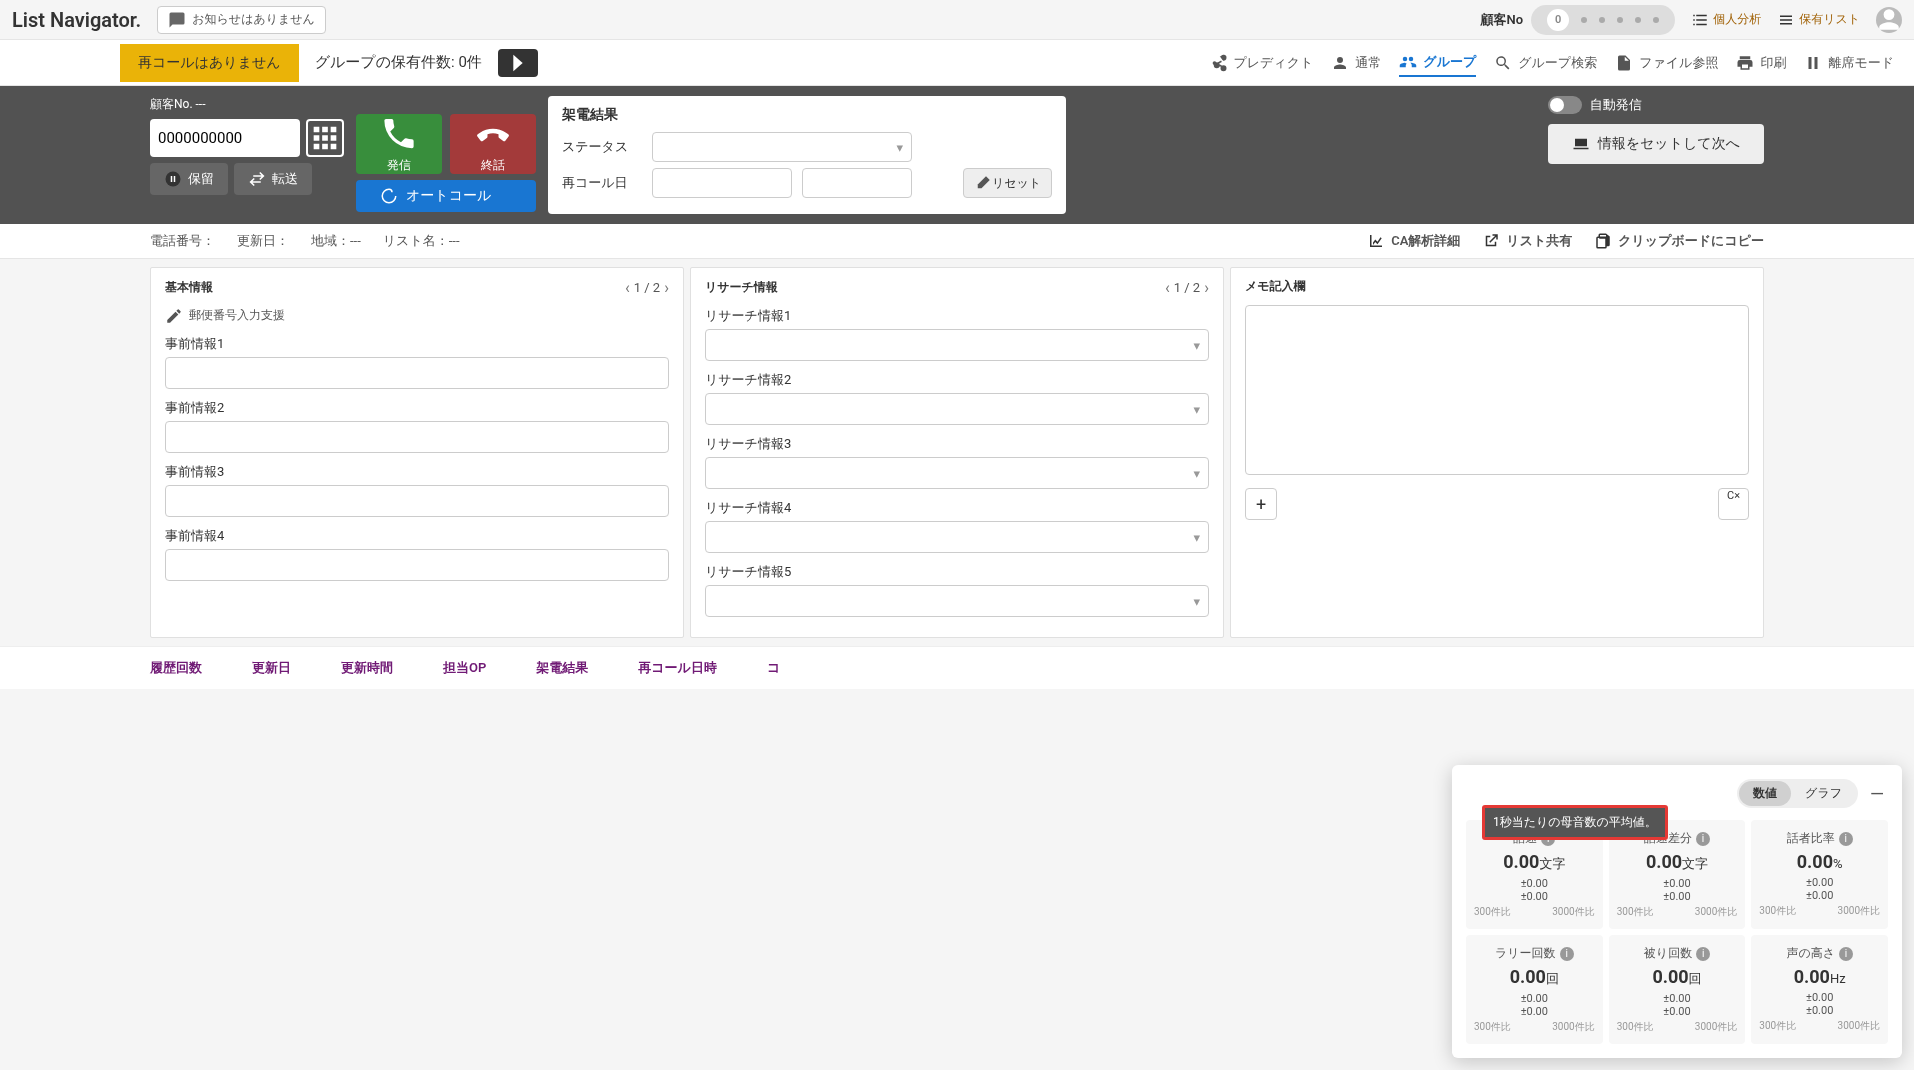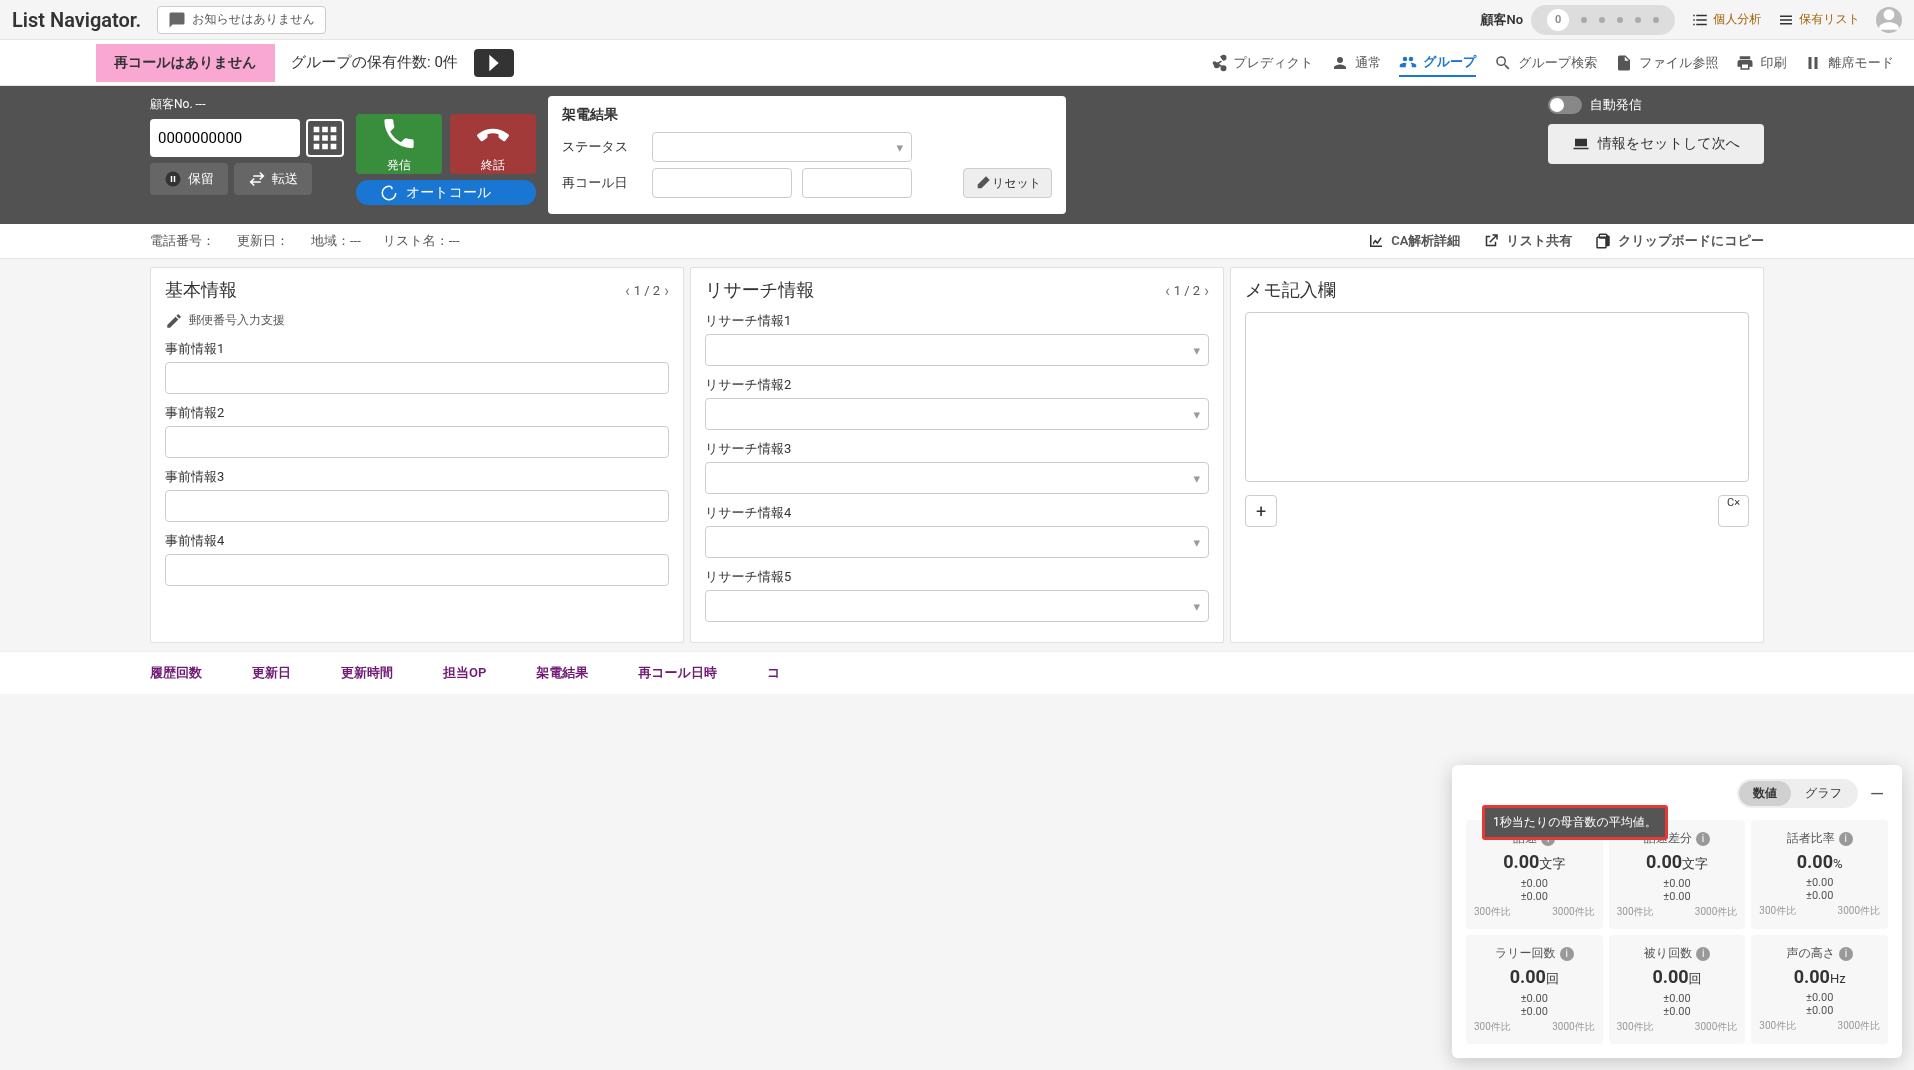--- a/index.html
+++ b/index.html
@@ -12,40 +12,40 @@
 .topbar-spacer { flex: 1; }
 .today-calls { display: flex; align-items: center; gap: 8px; font-size: 13px; font-weight: 600; }
 .call-dots { background: #ddd; border-radius: 16px; padding: 4px 16px; display: flex; align-items: center; gap: 12px; }
 .call-dot-badge { background: #fff; border-radius: 50%; width: 22px; height: 22px; display: flex; align-items: center; justify-content: center; font-size: 11px; color: #888; }
 .call-dot { width: 6px; height: 6px; background: #aaa; border-radius: 50%; }
 .top-icon-btn { display: flex; align-items: center; gap: 4px; font-size: 12px; color: #a16207; cursor: pointer; }
 .avatar-circle { width: 26px; height: 26px; border-radius: 50%; background: #bbb; display: flex; align-items: center; justify-content: center; color: #fff; }
 
 
 .navrow { height: 46px; background: #fff; display: flex; align-items: center; border-bottom: 1px solid #e5e5e5; }
-.recall-pill { background: #f9a8d4; padding: 10px 18px; font-size: 14px; font-weight: 700; color: #333; margin-left: 96px; }
+.recall-pill { background: #eab308; padding: 10px 18px; font-size: 14px; font-weight: 400; color: #333; margin-left: 120px; }
 .group-count { padding: 0 16px; font-size: 15px; }
 .next-arrow { background: #333; color: #fff; width: 40px; height: 28px; border-radius: 4px; display: flex; align-items: center; justify-content: center; cursor:pointer; }
 .nav-spacer { flex: 1; }
 .nav-modes { display: flex; align-items: center; gap: 18px; padding-right: 20px; }
 .nav-mode { display: flex; align-items: center; gap: 6px; font-size: 13px; color: #555; cursor: pointer; }
 .nav-mode.active { color: #1976d2; font-weight: 600; border-bottom: 2px solid #1976d2; padding-bottom:4px; margin-bottom:-4px; }
 
 
 .actionbar { background: #525252; padding: 10px 150px; display: flex; gap: 12px; align-items: flex-start; flex-wrap: wrap; }
 .cust-col { display: flex; flex-direction: column; gap: 6px; }
 .cust-label { color: #fff; font-size: 12px; }
 .cust-row { display: flex; gap: 6px; border-radius: 8px; }
 .cust-input { height: 38px; width: 150px; border-radius: 4px; border: none; padding: 0 8px; font-size: 15px; background:#fff; }
 .grid-btn { width: 38px; height: 38px; border: 2px solid #fff; border-radius: 4px; background: #525252; color: #fff; display: flex; align-items: center; justify-content: center; cursor:pointer; font-size:18px; }
 .dark-btn { height: 32px; background: #666; color: #fff; border-radius: 4px; padding: 0 14px; display: flex; align-items: center; gap: 6px; font-size: 13px; cursor:pointer; }
 .call-btn { width: 86px; height: 60px; border-radius: 4px; display: flex; flex-direction: column; align-items: center; justify-content: center; color: #fff; gap: 4px; cursor:pointer; font-size:12px; }
 .call-btn.green { background: #388e3c; }
 .call-btn.red { background: #a33a3a; }
-.autocall-btn { height: 25px; background: #1976d2; color: #fff; border-radius: 12px; padding: 0 24px; display: flex; align-items: center; gap: 8px; font-size: 14px; cursor:pointer; }
+.autocall-btn { height: 32px; background: #1976d2; color: #fff; border-radius: 4px; padding: 0 24px; display: flex; align-items: center; gap: 8px; font-size: 14px; cursor:pointer; }
 .result-panel { background: #fff; border-radius: 4px; padding: 10px 14px; flex: 0 0 auto; }
 .result-title { font-size: 14px; font-weight: 700; margin-bottom: 8px; }
 .result-row { display: flex; align-items: center; gap: 10px; margin-bottom: 6px; }
 .result-label { width: 80px; font-size: 13px; color: #333; }
 .select-fake { border: 1px solid #ccc; border-radius: 4px; height: 30px; width: 260px; display: flex; align-items: center; justify-content: flex-end; padding: 0 8px; color: #999; background:#fff; cursor:pointer; }
 .date-input { border: 1px solid #ccc; border-radius: 4px; height: 30px; width: 140px; background:#fff; }
 .reset-btn { height: 30px; padding: 0 10px; border: 1px solid #ccc; border-radius: 4px; background: #eee; display: flex; align-items: center; gap: 0; font-size: 12px; cursor:pointer;margin-left:41px; }
 .right-col { display: flex; flex-direction: column; gap: 10px; margin-left: auto; }
 .auto-toggle { display: flex; align-items: center; gap: 8px; color: #fff; font-size: 13px; }
 .toggle { width: 34px; height: 18px; background: #888; border-radius: 9px; position: relative; cursor:pointer; }
@@ -54,21 +54,21 @@
 
 
 .inforow { background: #fff; padding: 8px 150px; display: flex; align-items: center; gap: 22px; font-size: 13px; color: #555; border-bottom: 1px solid #e5e5e5; }
 .inforow-spacer { flex: 1; }
 .info-action { display: flex; align-items: center; gap: 6px; cursor: pointer; font-weight:600; }
 
 
 .panels { display: flex; gap: 6px; padding: 8px 150px; }
 .panel { background: #fff; border: 1px solid #e0e0e0; border-radius: 2px; padding: 10px 14px; flex: 1; }
 .panel-header { display: flex; align-items: center; justify-content: space-between; margin-bottom: 10px; }
-.panel-title { font-size: 18px; font-weight: 400; }
+.panel-title { font-size: 12px; font-weight: 700; }
 .pager { display: flex; align-items: center; gap: 4px; font-size: 13px; color: #555; }
 .pager-arrow { cursor: pointer; font-size: 16px; color:#777; }
 .postal-support { display: flex; align-items: flex-start; gap: 6px; font-size: 12px; color: #555; margin-bottom: 10px; cursor:pointer; }
 .field-label { font-size: 13px; color: #333; margin-bottom: 4px; }
 .text-input { width: 100%; height: 32px; border: 1px solid #ccc; border-radius: 4px; margin-bottom: 10px; padding: 0 6px; background:#fff; }
 .select-input { width: 100%; height: 32px; border: 1px solid #ccc; border-radius: 4px; margin-bottom: 10px; display: flex; align-items: center; justify-content: flex-end; padding: 0 8px; color: #999; background:#fff; cursor:pointer; }
 .memo-area { width: 100%; height: 170px; border: 1px solid #ccc; border-radius: 4px; resize: none; padding: 6px; background:#fff; }
 .memo-btns { display: flex; gap: 6px; margin-top: 10px; }
 .plus-btn { width: 32px; height: 32px; border: 1px solid #ccc; border-radius: 4px; display: flex; align-items: center; justify-content: center; font-size: 18px; cursor:pointer; background:#fff; }
 .cm-btn { height: 32px; padding: 0 8px; border: 1px solid #ccc; border-radius: 4px; font-size: 11px; background:#fff; cursor:pointer; }

